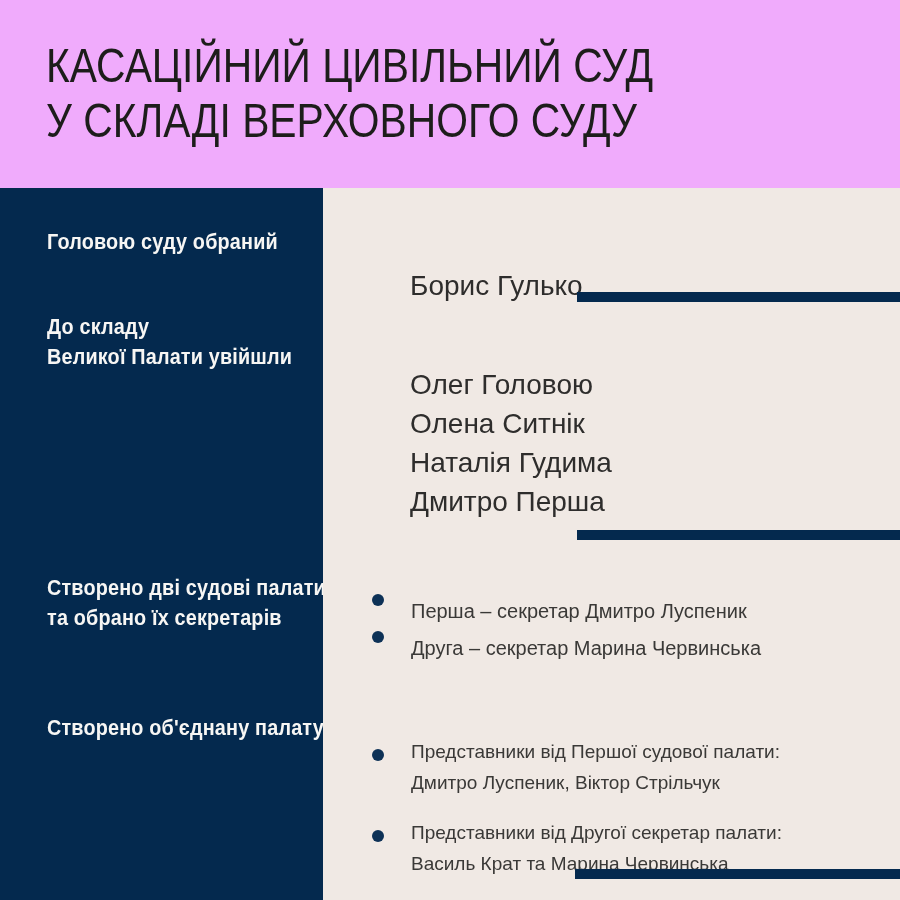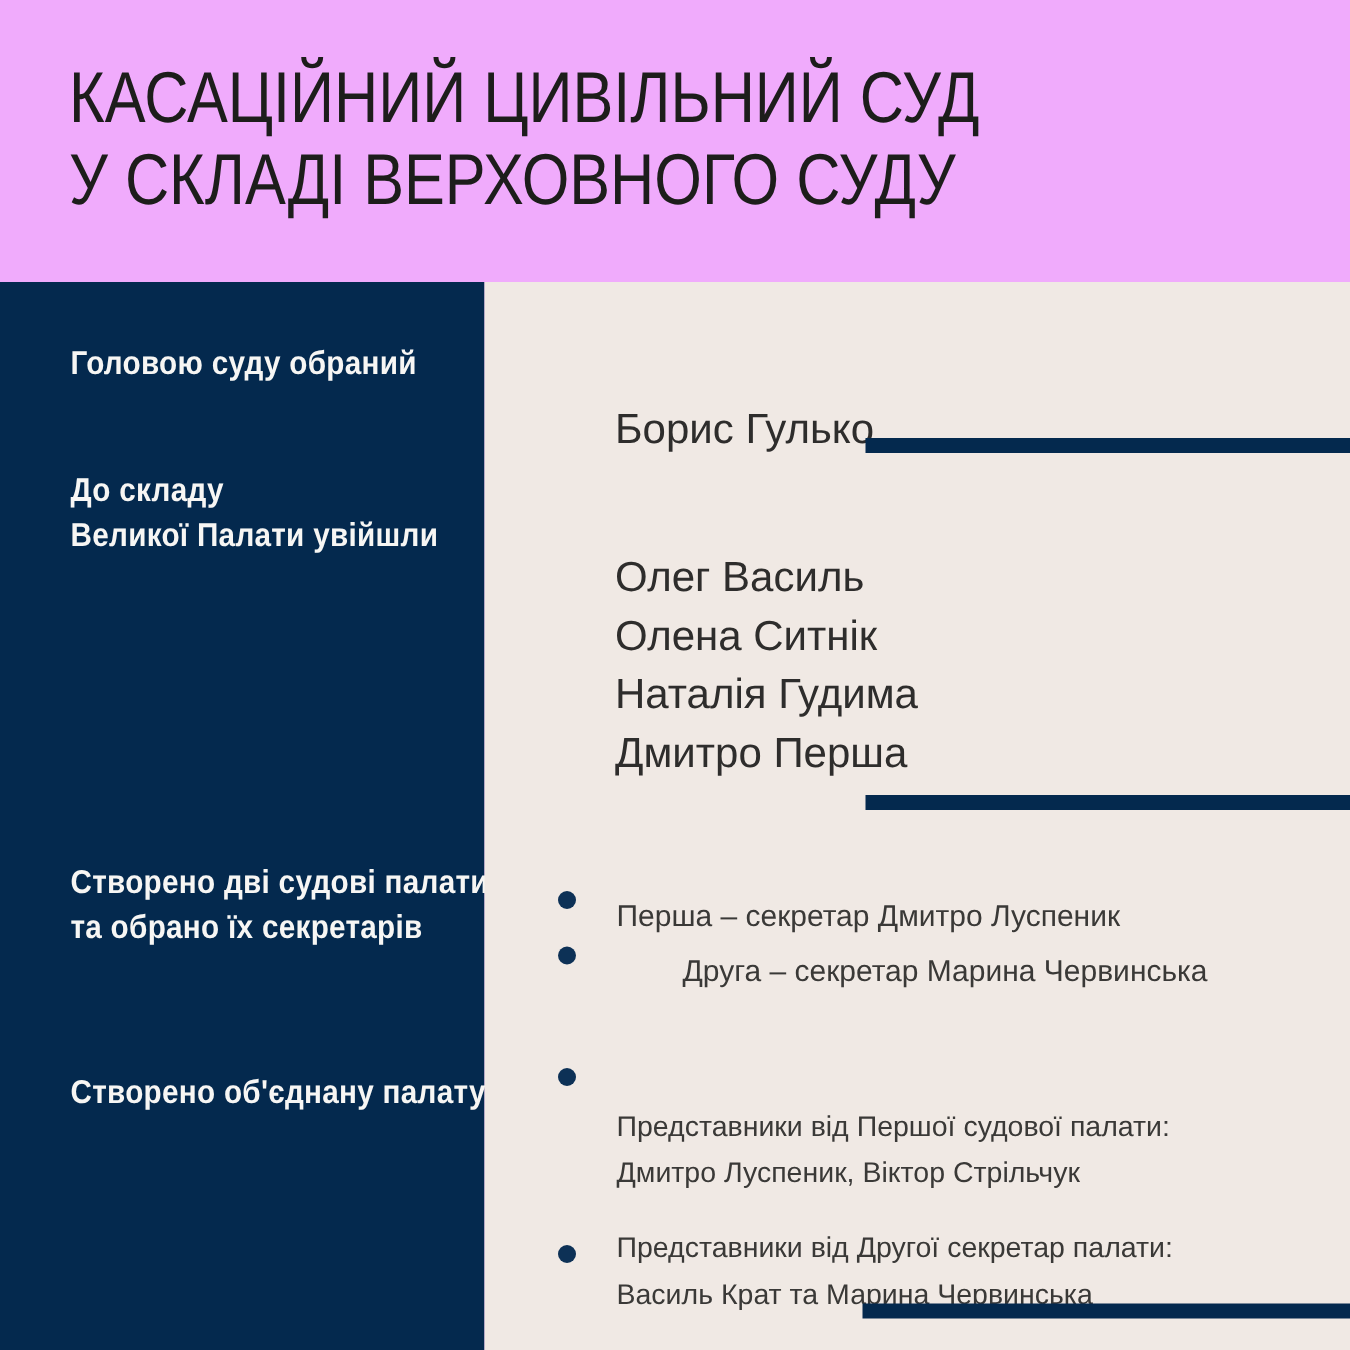--- a/index.html
+++ b/index.html
@@ -72,37 +72,37 @@
       <span class="cx90">Створено об'єднану палату</span>
     </div>
   </div>
 
   <div class="right-col"></div>
 
   <div class="value-name nowrap" style="top:226px;">Борис Гулько</div>
   <div class="divider-bar" style="left:577px;top:292px;width:323px;"></div>
 
   <div class="value-name" style="top:325px;">
-    <span class="nowrap">Олег Василь</span><br>
+    <span class="nowrap">Олег Головою</span><br>
     <span class="nowrap">Олена Ситнік</span><br>
     <span class="nowrap">Наталія Гудима</span><br>
     <span class="nowrap">Дмитро Перша</span>
   </div>
   <div class="divider-bar" style="left:577px;top:530px;width:323px;"></div>
 
   <div class="bullet-row" style="left:372px;top:572px;align-items:center;">
     <span class="bullet-dot"></span>
     <span class="bullet-text nowrap">Перша – секретар Дмитро Луспеник</span>
   </div>
-  <div class="bullet-row" style="left:372px;top:609px;align-items:center;gap:44px;">
+  <div class="bullet-row" style="left:372px;top:609px;align-items:center;">
     <span class="bullet-dot"></span>
     <span class="bullet-text nowrap">Друга – секретар  Марина Червинська</span>
   </div>
 
-  <div class="bullet-row" style="left:372px;top:712px;">
+  <div class="bullet-row" style="left:372px;top:712px;align-items:center;">
     <span class="bullet-dot"></span>
     <span class="bullet-text sm">
       <span class="nowrap">Представники від Першої судової палати:</span><br>
       <span class="nowrap">Дмитро Луспеник, Віктор Стрільчук</span>
     </span>
   </div>
   <div class="bullet-row" style="left:372px;top:793px;align-items:center;">
     <span class="bullet-dot"></span>
     <span class="bullet-text sm">
       <span class="nowrap">Представники від Другої секретар палати:</span><br>

